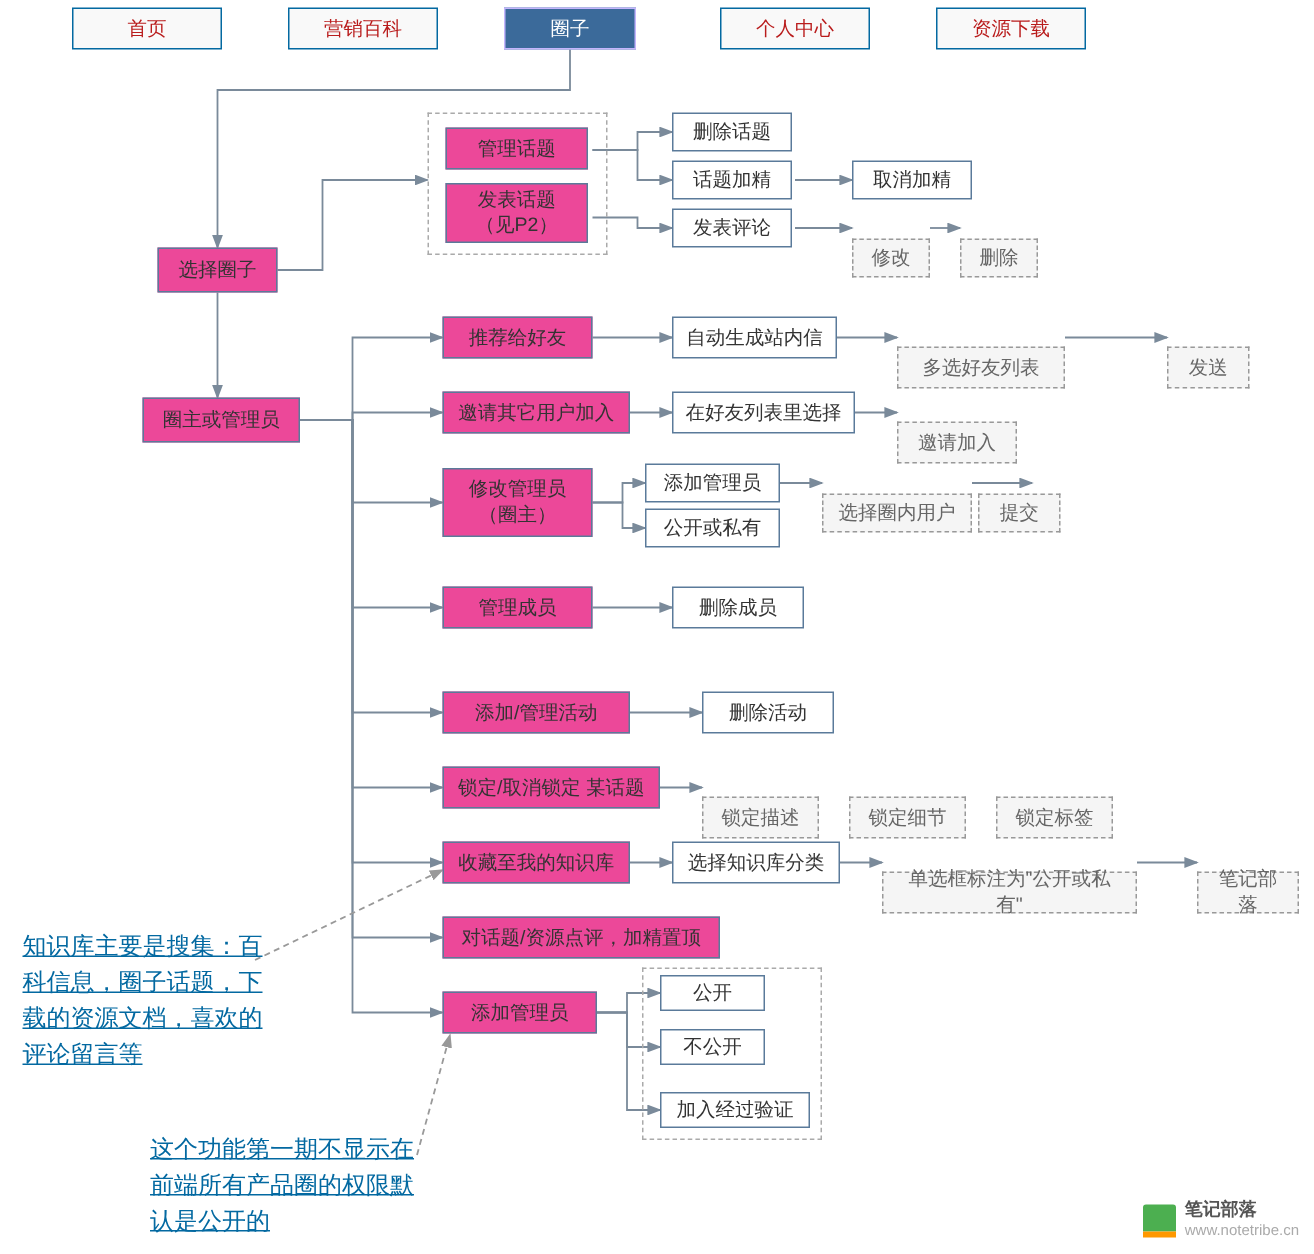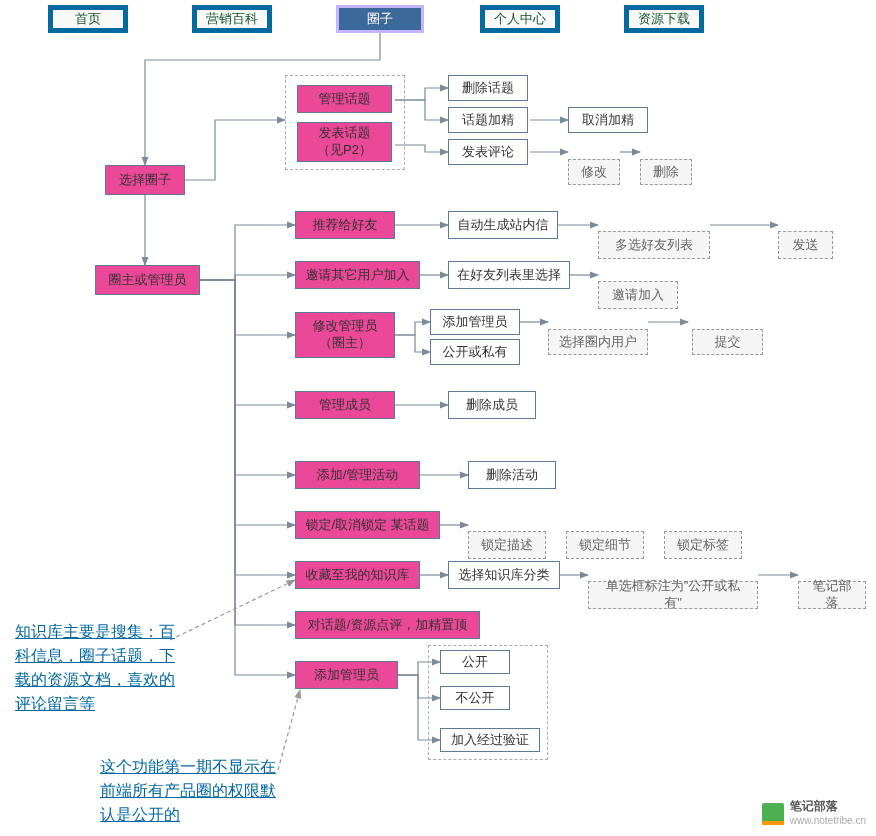--- a/index.html
+++ b/index.html
@@ -1,19 +1,19 @@
 <!DOCTYPE html>
 <html><head>
 <meta charset="utf-8">
 <style>
   * { box-sizing: border-box; margin: 0; padding: 0; }
   body { font-family: "Microsoft YaHei", Arial, sans-serif; background: #fff; width: 876px; height: 836px; position: relative; font-size: 13px; color: #333; }
   .box { position: absolute; display: flex; align-items: center; justify-content: center; text-align: center; padding: 4px 8px; line-height: 1.3; }
-  .nav-tab { border: 5px solid #0369a1; background: #f9f9f9; color: #14532d; width: 80px; height: 28px; }
-  .nav-active { background: #3b6a9a; color: #fff; border: 3px solid #c4b5fd; width: 88px; height: 28px; }
+  .nav-tab { border: 1px solid #0369a1; background: #f9f9f9; color: #b91c1c; width: 100px; height: 28px; }
+  .nav-active { background: #3b6a9a; color: #fff; border: 1px solid #c4b5fd; width: 88px; height: 28px; }
   .solid-box { border: 1px solid #5a7a9a; background: #ec4899; }
   .solid-box-white { border: 1px solid #5a7a9a; background: #fff; }
   .dashed-box { border: 1px dashed #999; background: #f5f5f5; color: #666; margin-top: 20px; }
   .dashed-group { position: absolute; border: 1px dashed #aaa; }
   .note-text { position: absolute; font-size: 16px; color: #0369a1; line-height: 1.5; text-decoration: underline; }
   .watermark { position: absolute; right: 10px; bottom: 10px; font-size: 12px; color: #888; display: flex; align-items: center; gap: 6px; padding-left: 16px; }
   .logo-icon { width: 22px; height: 18px; background: #4caf50; border-radius: 2px 2px 0 0; position: relative; }
   .logo-icon::before { content: ''; position: absolute; bottom: -4px; left: 0; width: 22px; height: 4px; background: #ff9800; }
   svg.lines { position: absolute; top: 0; left: 0; width: 876px; height: 836px; pointer-events: none; }
   .arrow { stroke: #7a8a9a; stroke-width: 1.2; fill: none; marker-end: url(#arrowhead); }
@@ -114,21 +114,21 @@
 <div class="box dashed-box" style="left:778px;top:211px;width:55px;height:28px">发送</div>
 
 <div class="box solid-box" style="left:295px;top:261px;width:125px;height:28px">邀请其它用户加入</div>
 <div class="box solid-box-white" style="left:448px;top:261px;width:122px;height:28px">在好友列表里选择</div>
 <div class="box dashed-box" style="left:598px;top:261px;width:80px;height:28px">邀请加入</div>
 
 <div class="box solid-box" style="left:295px;top:312px;width:100px;height:46px">修改管理员（圈主）</div>
 <div class="box solid-box-white" style="left:430px;top:309px;width:90px;height:26px">添加管理员</div>
 <div class="box solid-box-white" style="left:430px;top:339px;width:90px;height:26px">公开或私有</div>
 <div class="box dashed-box" style="left:548px;top:309px;width:100px;height:26px">选择圈内用户</div>
-<div class="box dashed-box" style="left:692px;top:309px;width:71px;height:26px">提交</div>
+<div class="box dashed-box" style="left:652px;top:309px;width:55px;height:26px">提交</div>
 
 <div class="box solid-box" style="left:295px;top:391px;width:100px;height:28px">管理成员</div>
 <div class="box solid-box-white" style="left:448px;top:391px;width:88px;height:28px">删除成员</div>
 
 <div class="box solid-box" style="left:295px;top:461px;width:125px;height:28px">添加/管理活动</div>
 <div class="box solid-box-white" style="left:468px;top:461px;width:88px;height:28px">删除活动</div>
 
 <div class="box solid-box" style="left:295px;top:511px;width:145px;height:28px">锁定/取消锁定 某话题</div>
 <div class="box dashed-box" style="left:468px;top:511px;width:78px;height:28px">锁定描述</div>
 <div class="box dashed-box" style="left:566px;top:511px;width:78px;height:28px">锁定细节</div>

